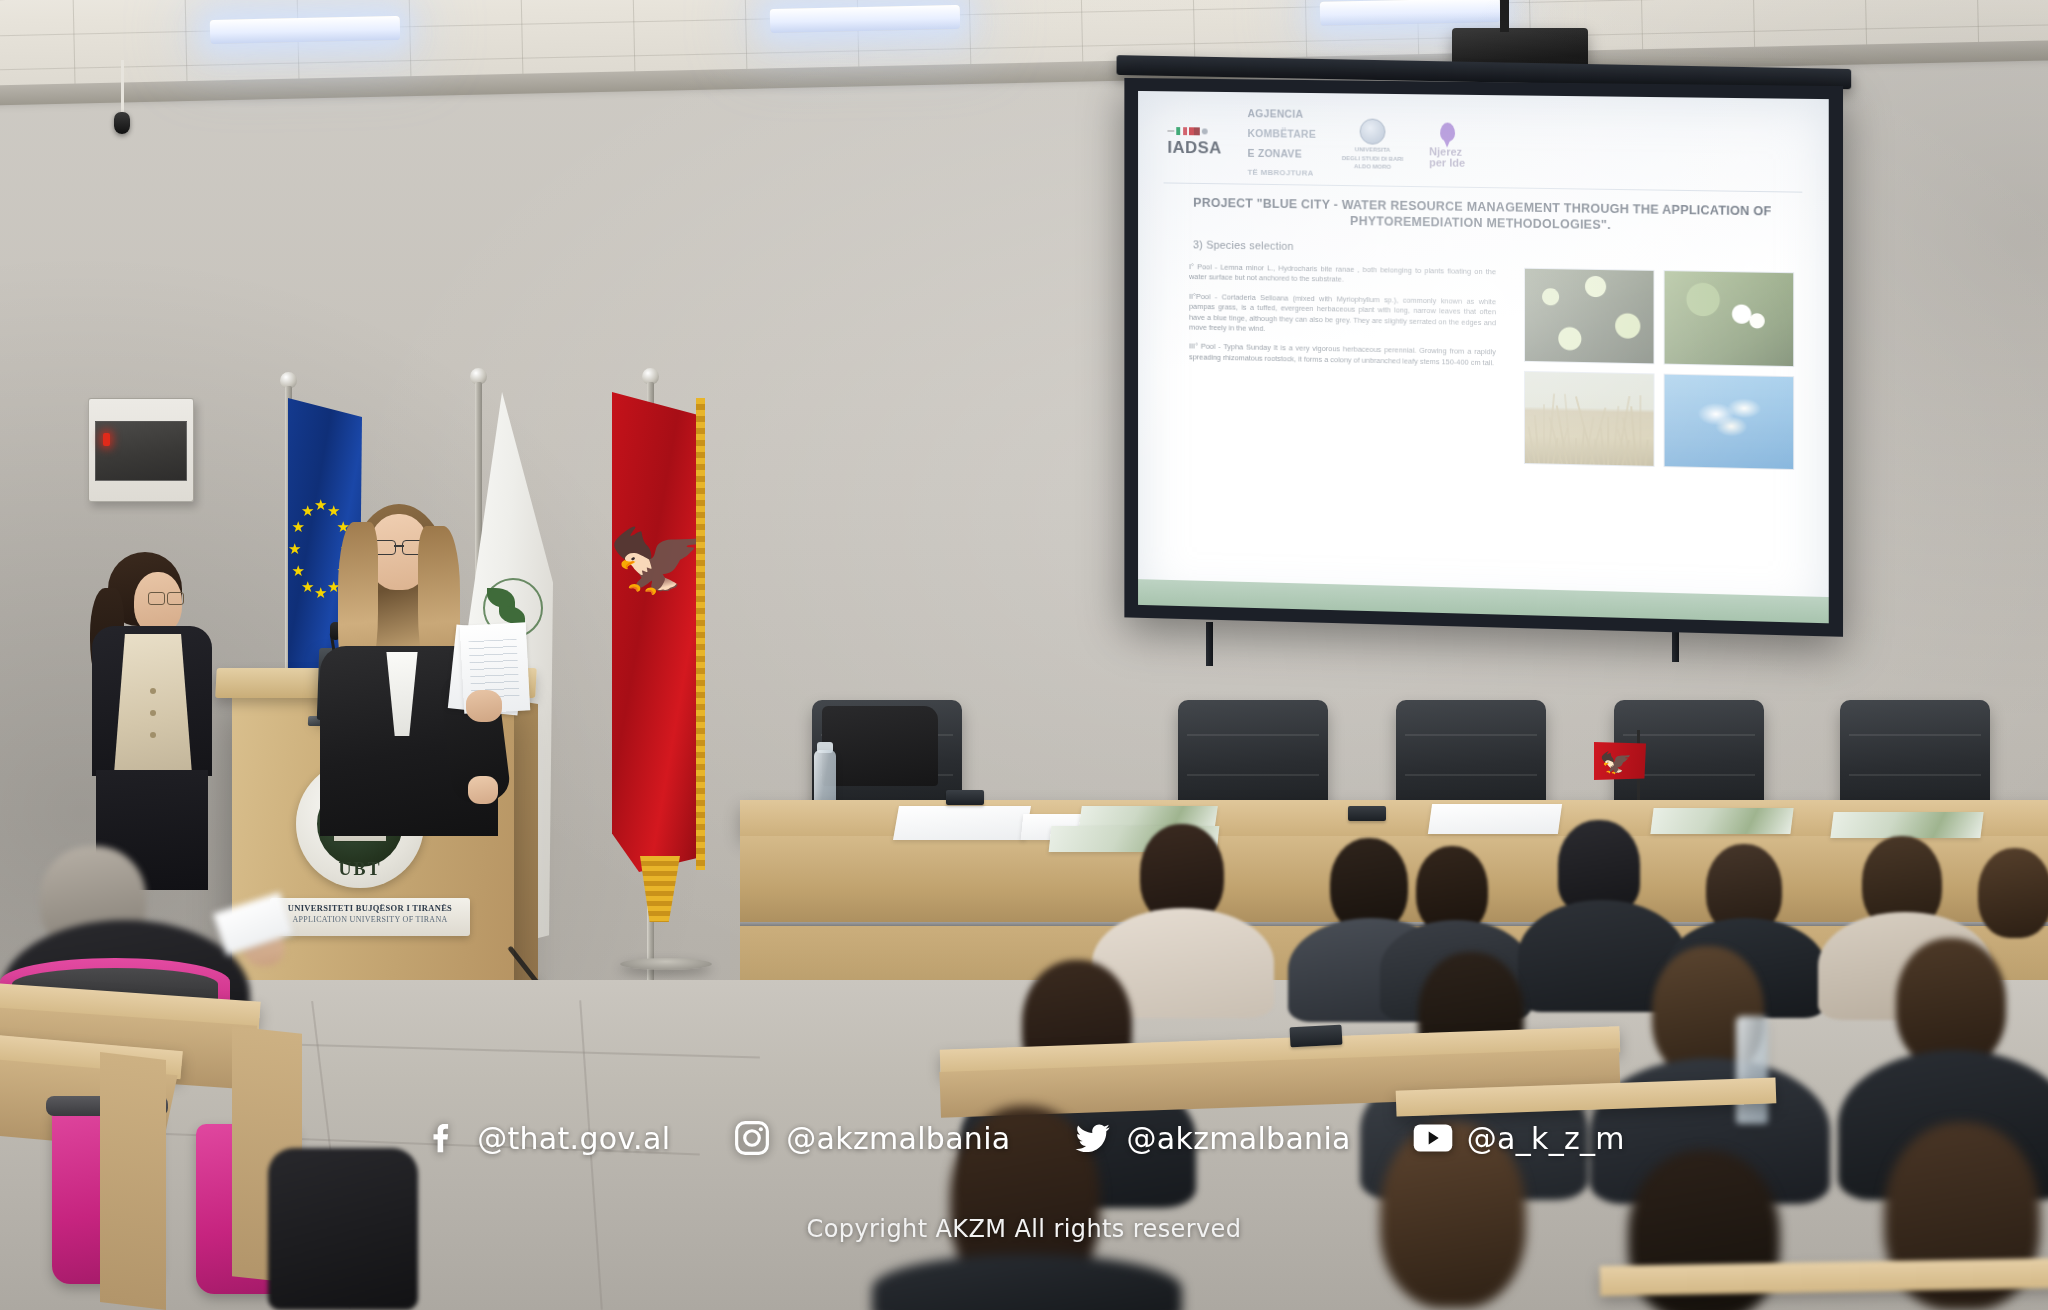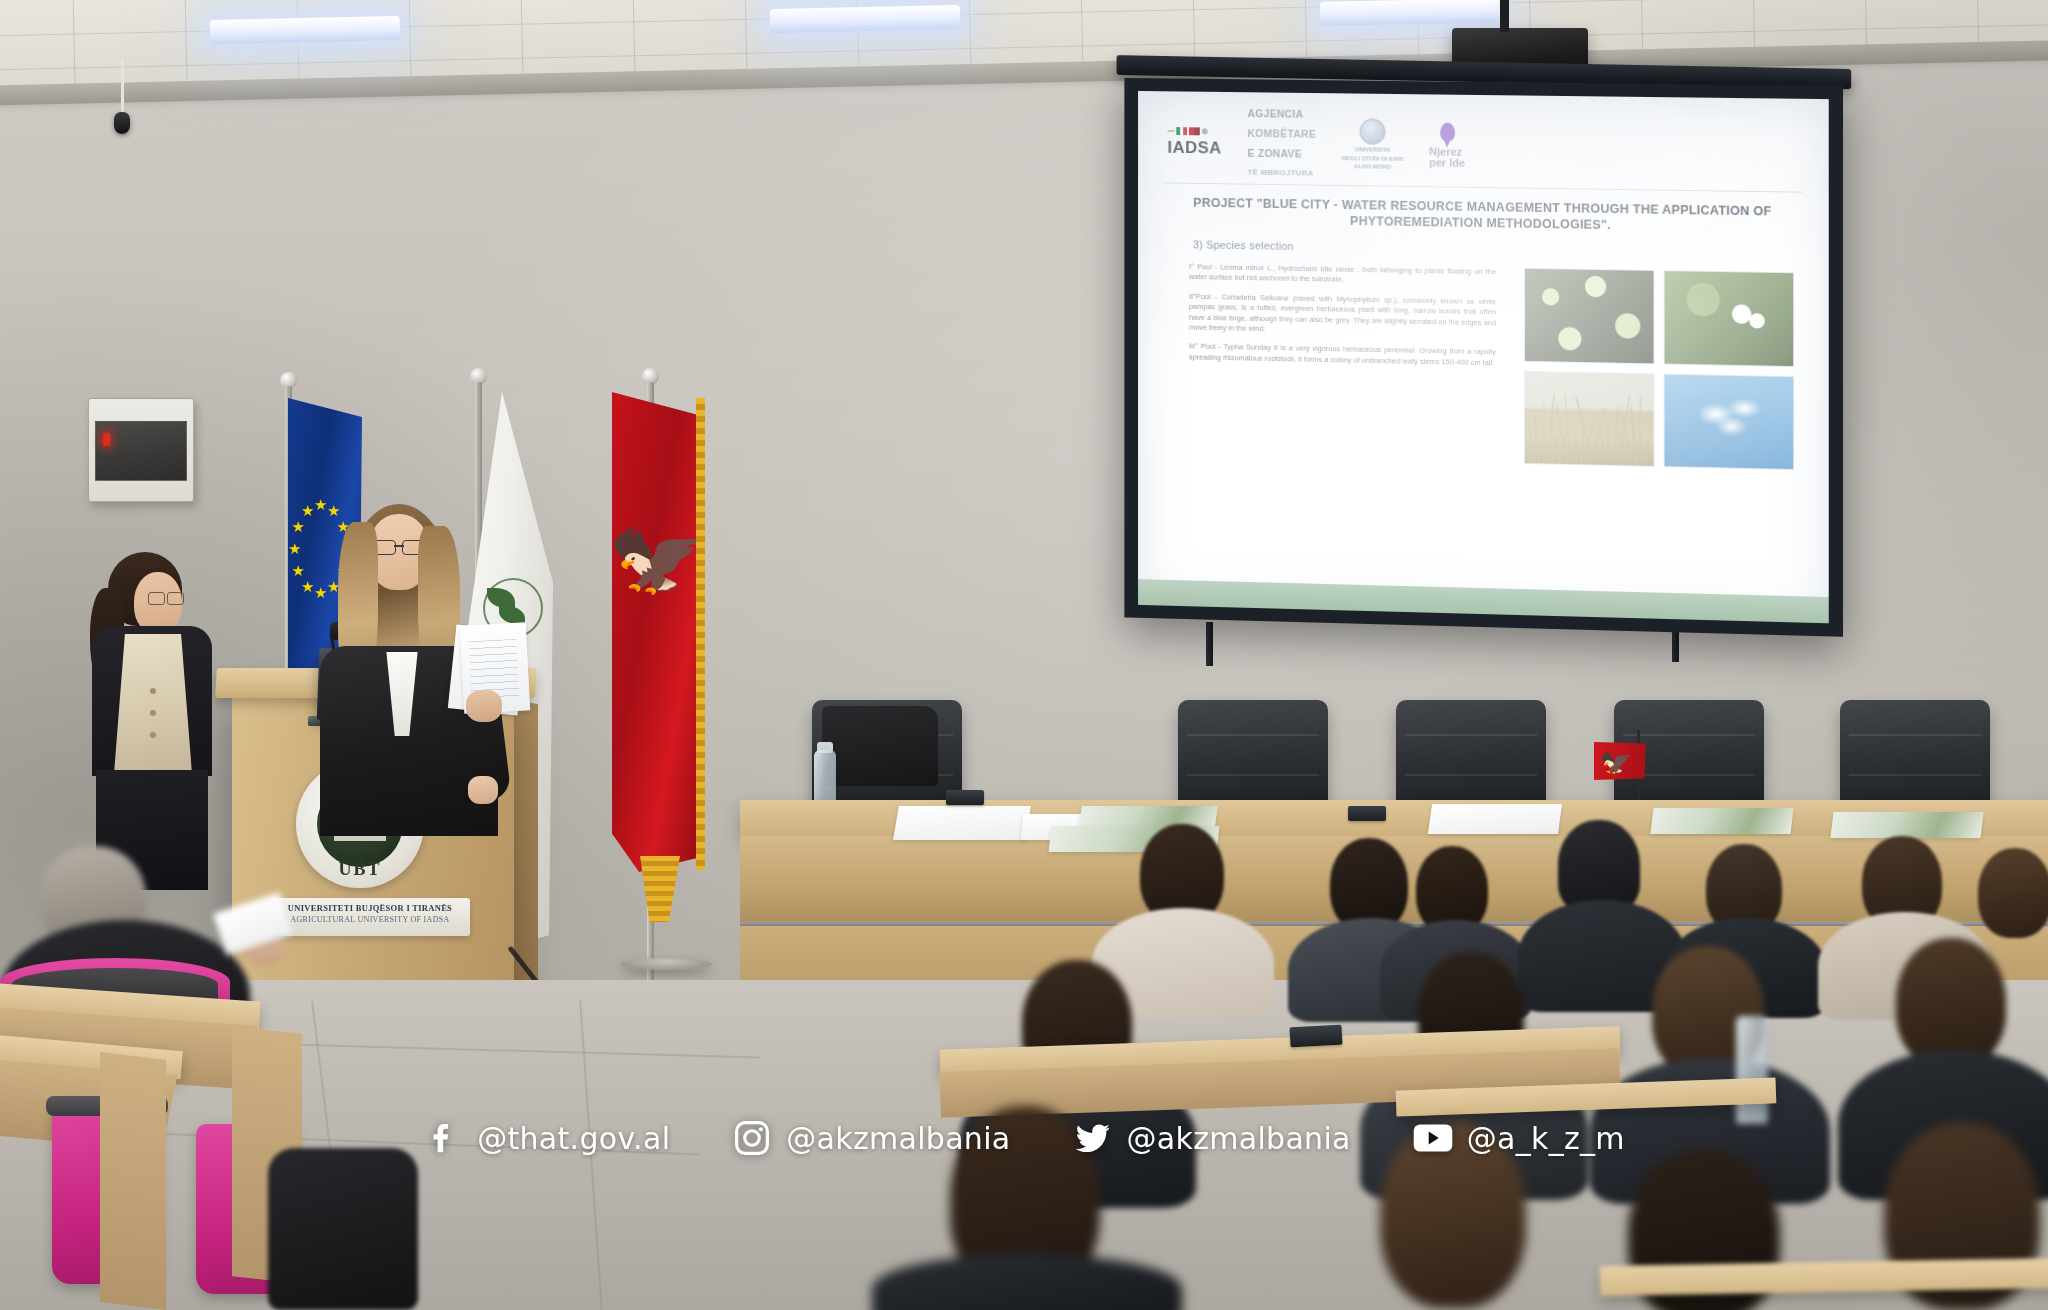--- a/index.html
+++ b/index.html
@@ -577,21 +577,21 @@
   <div class="emblem">
     <div class="emblem-inner">
       <div class="emblem-bldg"></div>
     </div>
     <div class="emblem-year">1951</div>
     <div class="emblem-ubt">UBT</div>
   </div>
 
   <div class="plaque">
     <div class="l1">UNIVERSITETI BUJQËSOR I TIRANËS</div>
-    <div class="l2">AGRICULTURAL UNIVERSITY OF IADSA</div>
+    <div class="l2">APPLICATION UNIVERSITY OF TIRANA</div>
   </div>
 
   <div class="laptop-base"></div>
   <div class="laptop">
     <div class="laptop-screen"></div>
   </div>
 
   <div class="mic-stem" style="left:338px;top:632px;height:54px;transform:rotate(-9deg);"></div>
   <div class="mic-head" style="left:330px;top:622px;"></div>
 
@@ -826,14 +826,15 @@
         <svg viewBox="0 0 28 20" width="42" height="32" aria-hidden="true">
           <rect x="0.5" y="0.5" width="27" height="19" rx="4.5" ry="4.5" fill="#fff"></rect>
           <path d="M11 5.5l7 4.5-7 4.5z" fill="#111"></path>
         </svg>
       </span>
       <span class="wm-text">@a_k_z_m</span>
     </div>
 
   </div>
 
+  <div class="wm-copy">Copyright AKZM All rights reserved</div>
 
 </div>
 
 </body></html>

